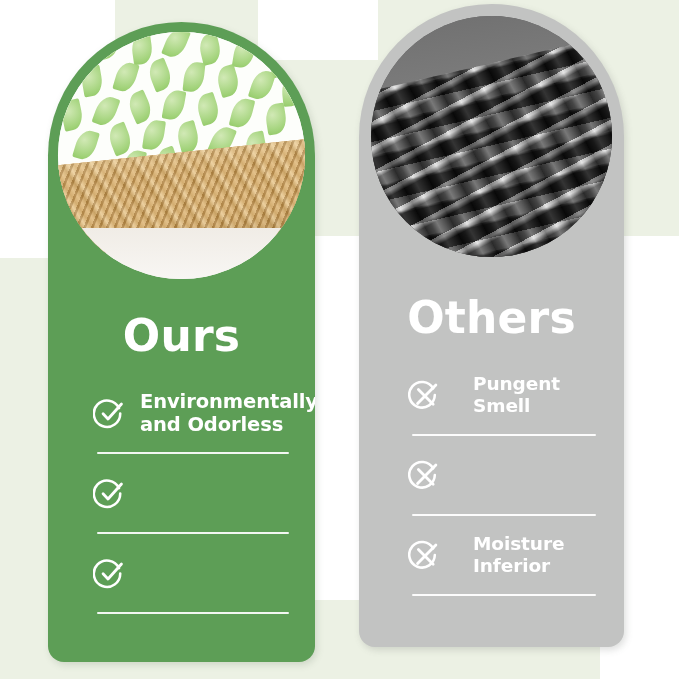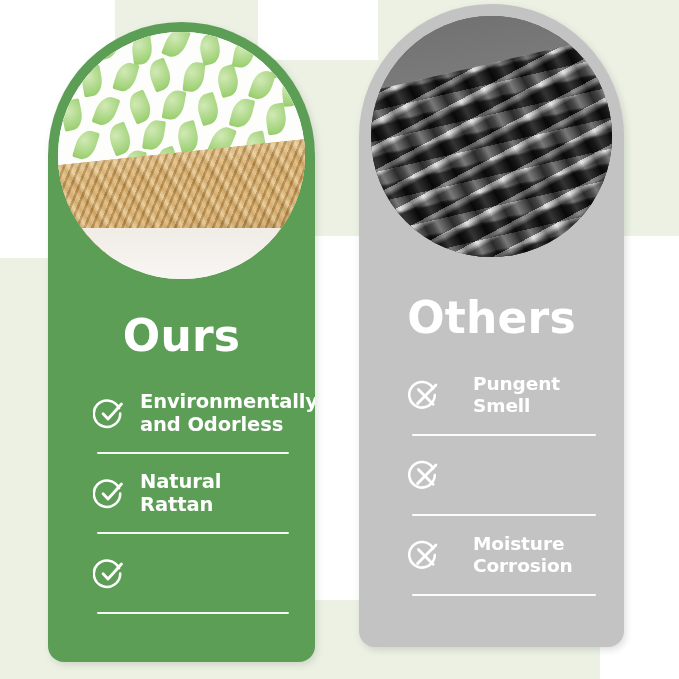--- a/index.html
+++ b/index.html
@@ -299,21 +299,20 @@
       </div>
       <div class="divider"></div>
 
       <div class="feature-row">
         <span class="feature-icon">
           <svg viewBox="0 0 40 40">
             <path d="M31.5 13.5 A16 16 0 1 0 33 20" fill="none" stroke="#ffffff" stroke-width="3.1" stroke-linecap="round"></path>
             <path d="M12.2 20.4 L18.2 26.6 L34.5 8.5" fill="none" stroke="#ffffff" stroke-width="3.4" stroke-linecap="round" stroke-linejoin="round"></path>
           </svg>
         </span>
-        <span class="feature-label">Natural Rattan</span>
       </div>
       <div class="divider"></div>
 
       <div class="feature-row">
         <span class="feature-icon">
           <svg viewBox="0 0 40 40">
             <path d="M31.5 13.5 A16 16 0 1 0 33 20" fill="none" stroke="#ffffff" stroke-width="3.1" stroke-linecap="round"></path>
             <path d="M12.2 20.4 L18.2 26.6 L34.5 8.5" fill="none" stroke="#ffffff" stroke-width="3.4" stroke-linecap="round" stroke-linejoin="round"></path>
           </svg>
         </span>
@@ -358,20 +357,20 @@
       <div class="divider"></div>
 
       <div class="feature-row">
         <span class="feature-icon">
           <svg viewBox="0 0 40 40">
             <path d="M30.5 11.5 A15.5 15.5 0 1 0 32.5 19.5" fill="none" stroke="#ffffff" stroke-width="3.1" stroke-linecap="round"></path>
             <path d="M12.6 12.6 L30.5 30.5" fill="none" stroke="#ffffff" stroke-width="3.4" stroke-linecap="round"></path>
             <path d="M11.6 29.8 L33.8 7.2" fill="none" stroke="#ffffff" stroke-width="3.4" stroke-linecap="round"></path>
           </svg>
         </span>
-        <span class="feature-label">Moisture Corrosion</span>
+        <span class="feature-label">Moisture Inferior</span>
       </div>
       <div class="divider"></div>
 
     </div>
   </div>
 
 </div>
 
 </body></html>

